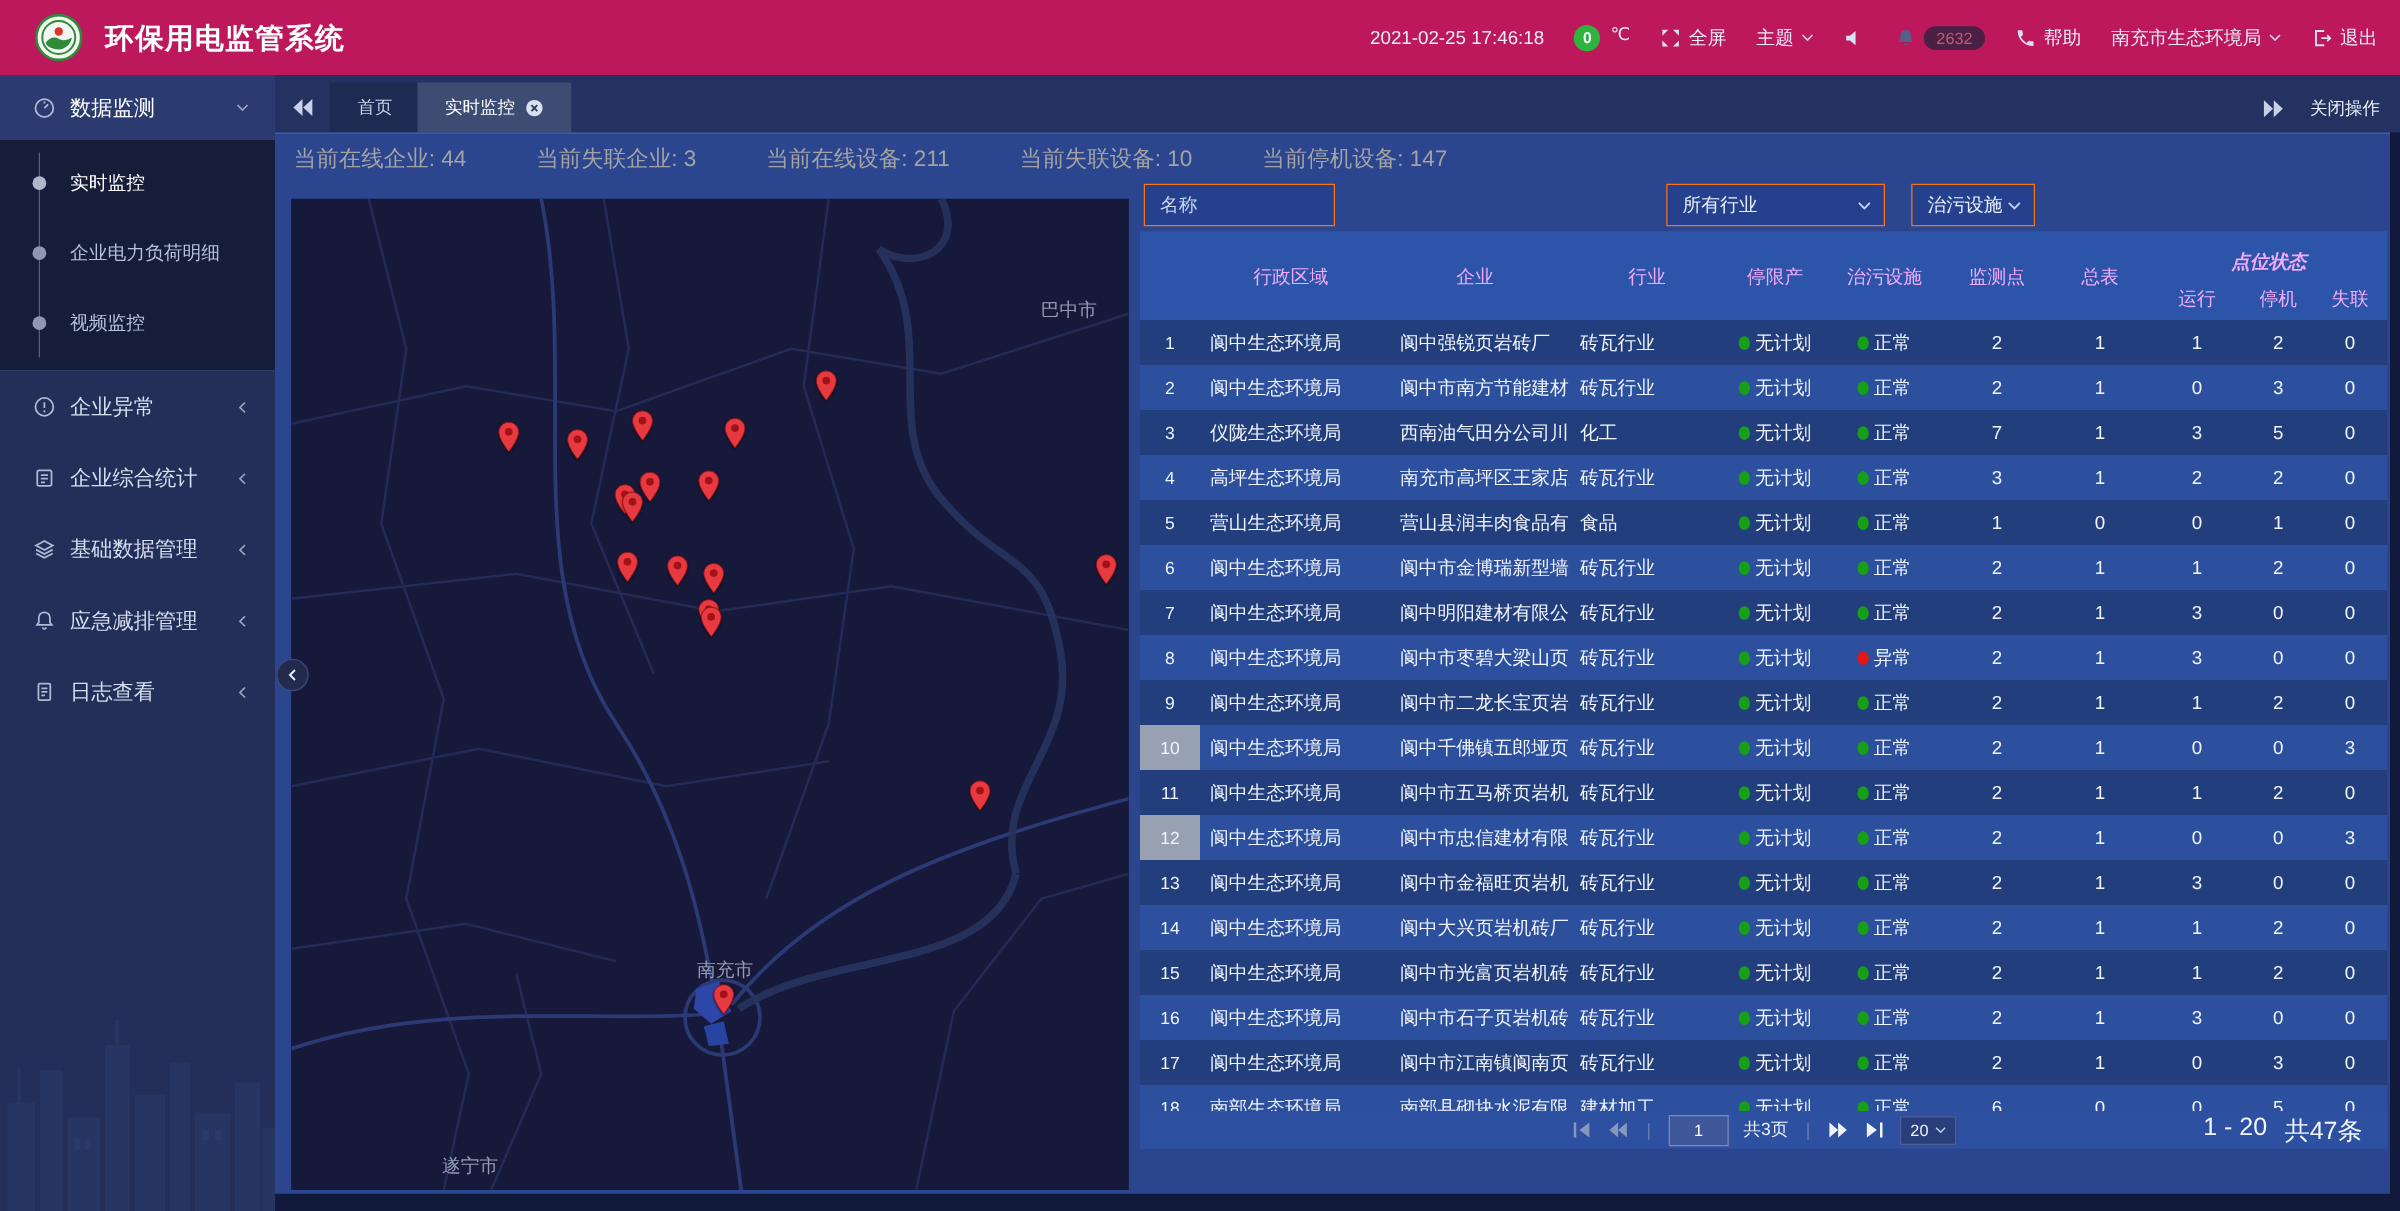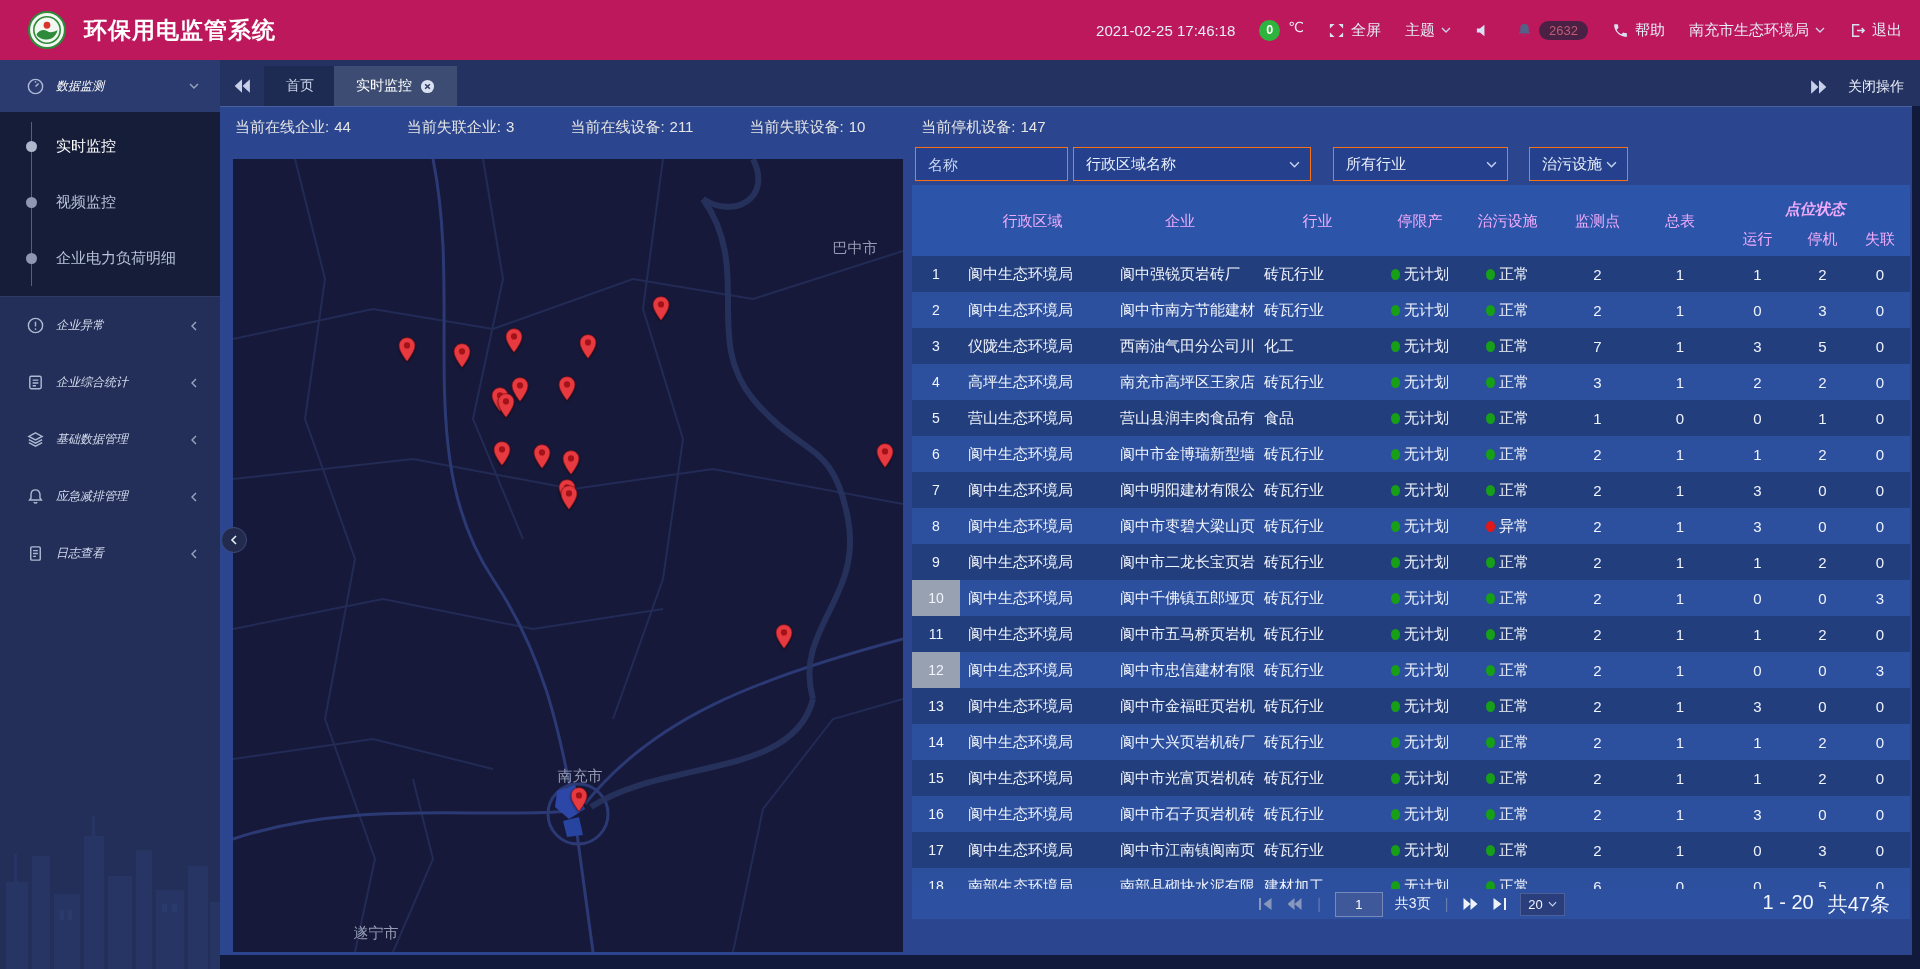--- a/index.html
+++ b/index.html
@@ -20,21 +20,21 @@
               display:flex;align-items:center;justify-content:center;font-weight:bold;}
   .temp-unit{font-size:14px;color:#E6ECF8;margin-left:2px;position:relative;top:-3px;}
   .notice-pill{background:#4A2145;color:#C05C72;border-radius:10px;padding:2px 10px;font-size:13px;}
   .bell{color:#556086;}
   .caret-sm{display:inline-flex;width:10px;height:6px;color:#C8D2EC;}
   .caret-sm svg{width:100%;height:100%;}
 
   
   .sb{position:absolute;left:0;top:60px;width:220px;height:909px;background:#232F58;overflow:hidden;}
   .sb-item{position:relative;height:57px;display:flex;align-items:center;cursor:pointer;
-           color:#D6DEF0;font-size:12px;font-style:italic;}
+           color:#D6DEF0;font-size:17px;}
   .sb-item.open{background:#2B3B70;height:52px;color:#FFFFFF;}
   .sb-ico{position:absolute;left:26px;width:19px;height:19px;display:inline-flex;color:#AEB9D4;}
   .sb-ico svg{width:100%;height:100%;}
   .sb-lbl{position:absolute;left:56px;}
   .sb-chev{position:absolute;right:20px;width:12px;height:12px;display:inline-flex;color:#9AA5C2;}
   .sb-chev svg{width:100%;height:100%;}
   .sb-sub{position:relative;background:#151D38;padding:6px 0 10px 0;}
   .sb-line{position:absolute;left:31px;top:10px;bottom:10px;width:1px;background:#565F7F;}
   .sb-subitem{position:relative;height:56px;display:flex;align-items:center;cursor:pointer;
               color:#B7C1D8;font-size:15px;}
@@ -57,21 +57,21 @@
   .tab-close svg{width:100%;height:100%;}
   .tab-right{position:absolute;right:16px;bottom:10px;display:flex;align-items:center;gap:20px;}
   .tab-right .arrow{width:18px;height:18px;color:#C7D0E6;cursor:pointer;display:inline-flex;}
   .tab-right .arrow svg{width:100%;height:100%;}
   .close-ops{font-size:14px;color:#EAEFF9;cursor:pointer;}
 
   
   .panel{position:absolute;left:220px;top:106px;width:1692px;height:849px;background:#2B468F;
          border-top:1px solid #47609F;box-sizing:border-box;}
   .stats{position:absolute;left:15px;top:0;height:40px;display:flex;align-items:center;gap:56px;
-         font-size:15px;color:#e5e5e5;}
+         font-size:18px;color:#a3a3a3;}
   .stat-item .s-lbl{margin-right:5px;}
 
   
   .map{position:absolute;left:13px;top:52px;width:670px;height:793px;background:#17193A;overflow:visible;}
   .map-inner{position:absolute;left:0;top:0;width:670px;height:793px;overflow:hidden;}
   .map-city{position:absolute;color:#959DB4;font-size:15px;transform:translate(-50%,-50%);white-space:nowrap;}
   .map-pin{position:absolute;width:18px;height:25px;transform:translate(-50%,-88%);cursor:pointer;}
   .map-pin svg{width:100%;height:100%;filter:drop-shadow(0 1px 1px rgba(0,0,0,.5));}
   .map-collapse{position:absolute;left:-12px;top:368px;width:24px;height:24px;border-radius:50%;
                 background:#222B4E;border:1px solid #3C4878;display:flex;align-items:center;
@@ -227,25 +227,25 @@
           </span>
         </div>
         <div class="sb-sub">
           <span class="sb-line"></span>
           <div class="sb-subitem active">
             <span class="sb-dot"></span>
             <span class="sb-sublbl">实时监控</span>
           </div>
           <div class="sb-subitem">
             <span class="sb-dot"></span>
-            <span class="sb-sublbl">视频监控</span>
+            <span class="sb-sublbl">企业电力负荷明细</span>
           </div>
           <div class="sb-subitem">
             <span class="sb-dot"></span>
-            <span class="sb-sublbl">企业电力负荷明细</span>
+            <span class="sb-sublbl">视频监控</span>
           </div>
         </div>
         <div class="sb-divider"></div>
         <div class="sb-item">
           <span class="sb-ico">
             <svg viewBox="0 0 20 20" fill="none" stroke="currentColor" stroke-width="1.5">
               <circle cx="10" cy="10" r="7.5"></circle>
               <path d="M10 6v5"></path>
               <circle cx="10" cy="13.8" r=".9" fill="currentColor" stroke="none"></circle>
             </svg>
@@ -482,28 +482,20 @@
           </div>
       </div>
       <div class="map-collapse">
         <svg viewBox="0 0 10 10">
             <path d="M7 1L3 5l4 4" stroke="#E8EDF8" stroke-width="1.6" fill="none"></path>
           </svg>
       </div>
     </div>
 
     <input class="f-input" style="left: 695px; width: 153px;" placeholder="名称">
-    <div class="f-select" style="left:853px;width:238px;">
-      <span>行政区域名称</span>
-      <span class="fcaret">
-        <svg viewBox="0 0 10 6">
-            <path d="M1 1l4 4 4-4" stroke="currentColor" stroke-width="1.3" fill="none"></path>
-          </svg>
-      </span>
-    </div>
     <div class="f-select" style="left:1113px;width:175px;">
       <span>所有行业</span>
       <span class="fcaret">
         <svg viewBox="0 0 10 6">
             <path d="M1 1l4 4 4-4" stroke="currentColor" stroke-width="1.3" fill="none"></path>
           </svg>
       </span>
     </div>
     <div class="f-select" style="left:1309px;width:99px;">
       <span>治污设施</span>

